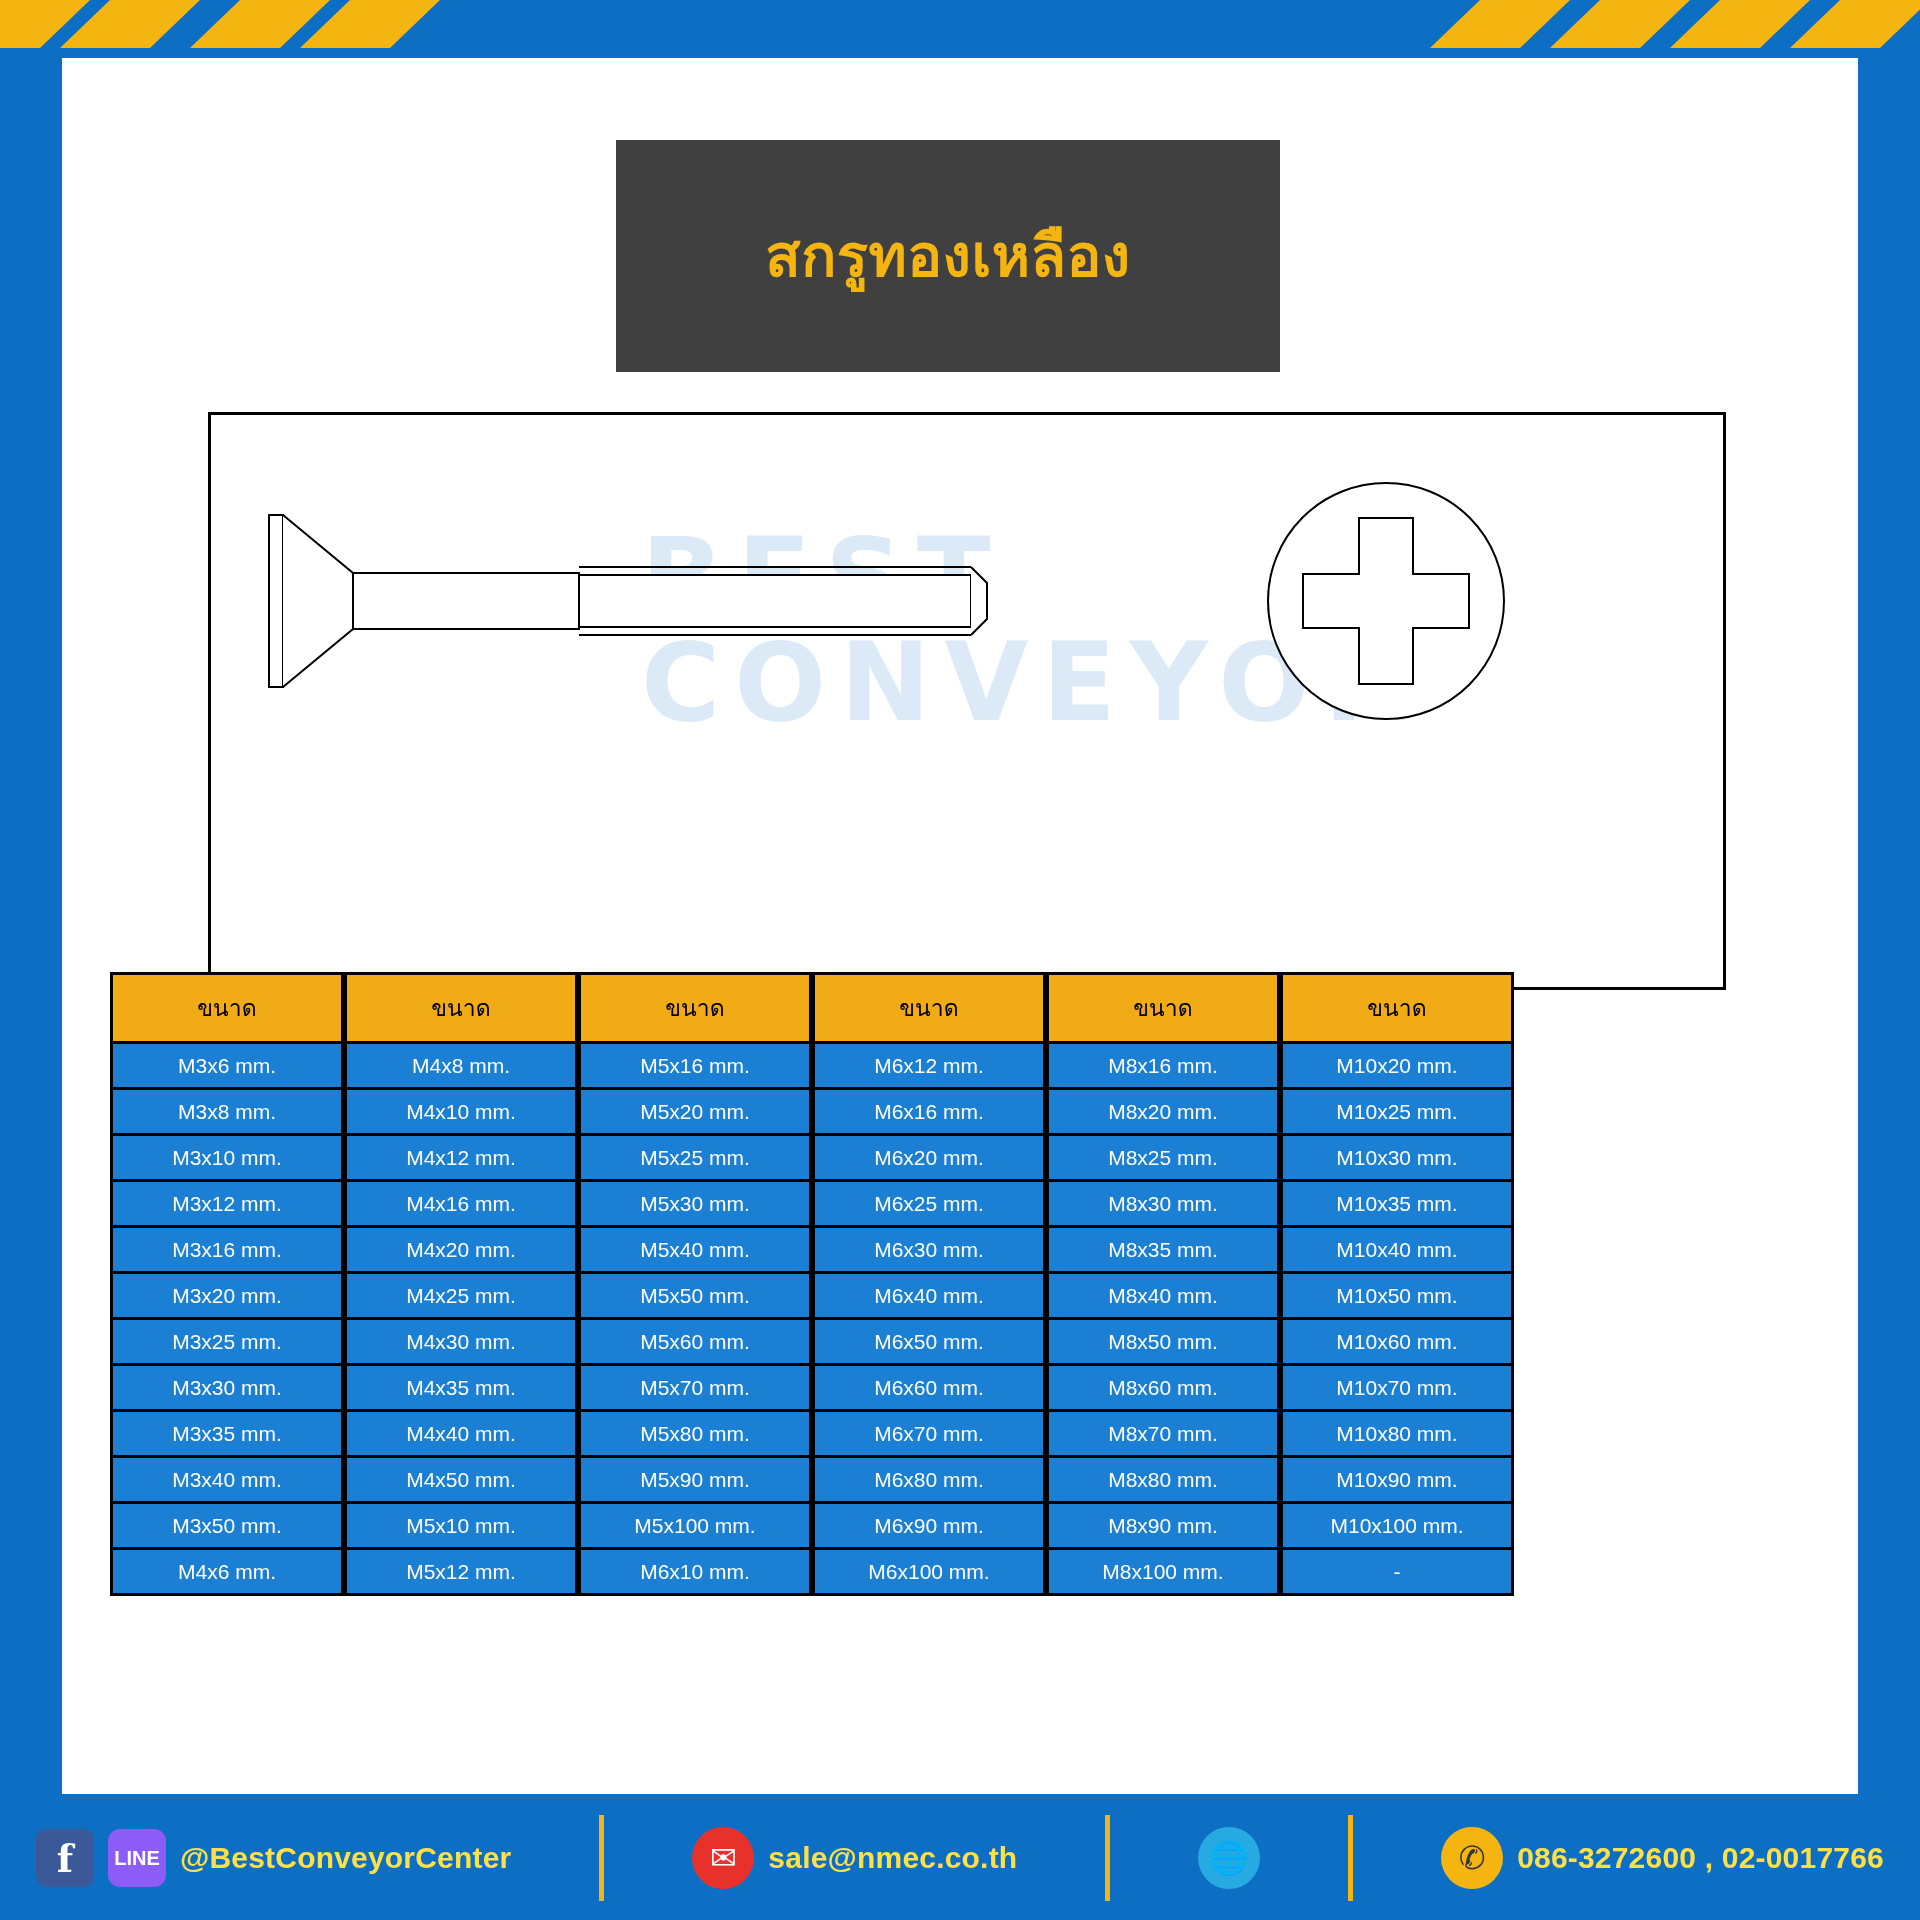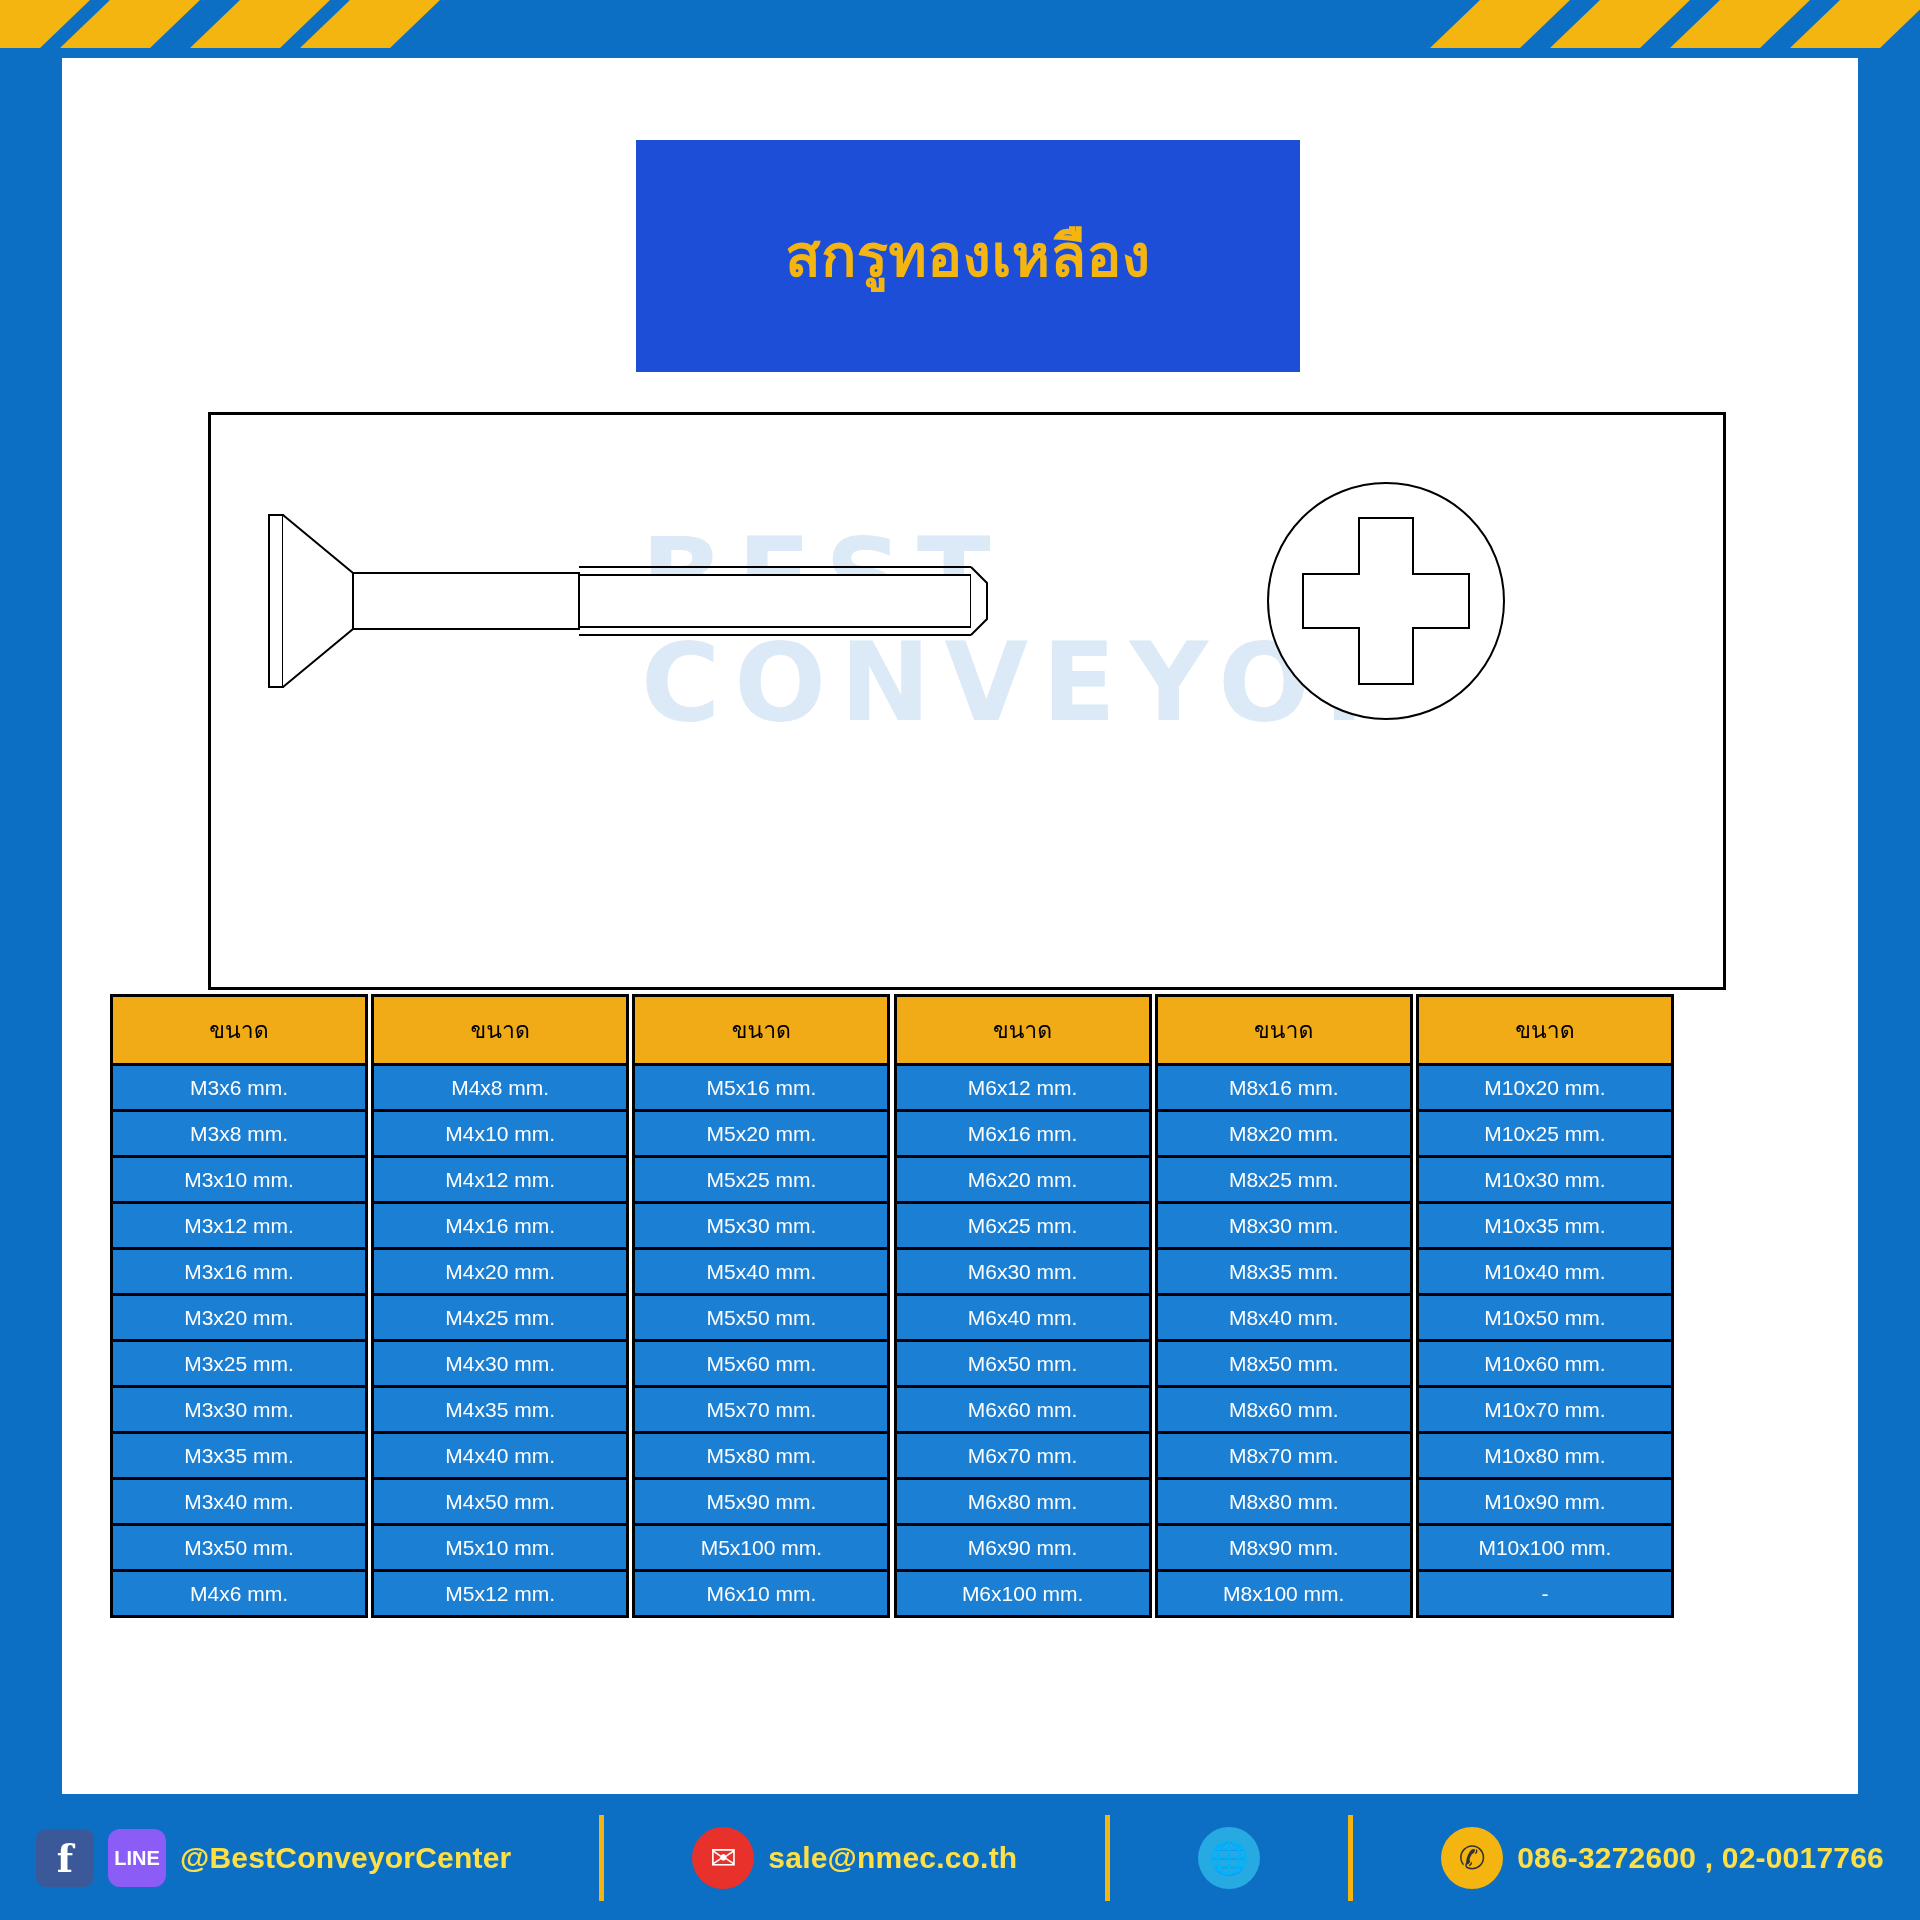--- a/index.html
+++ b/index.html
@@ -32,25 +32,25 @@
     position: absolute;
     left: 62px;
     top: 58px;
     width: 1796px;
     height: 1736px;
     background: #ffffff;
   }
   
   .title-banner {
     position: absolute;
-    left: 636px;
+    left: 616px;
     top: 140px;
     width: 664px;
     height: 232px;
-    background: #1d4ed8;
+    background: #404040;
     display: flex;
     flex-direction: column;
     align-items: center;
     justify-content: center;
   }
   .title-line {
     color: #f5b511;
     font-size: 58px;
     font-weight: bold;
     line-height: 1.32;
@@ -89,22 +89,22 @@
   .wm3 { left: 590px; top: 310px; }
   .drawing-svg {
     position: absolute;
     left: 0;
     top: 0;
   }
   
   .tables {
     position: absolute;
     left: 110px;
-    top: 994px;
-    width: 1564px;
+    top: 972px;
+    width: 1404px;
     display: flex;
     justify-content: space-between;
   }
   .tcol {
     width: 258px;
   }
   .thead {
     background: #f0ab16;
     border: 3px solid #000;
     height: 72px;

